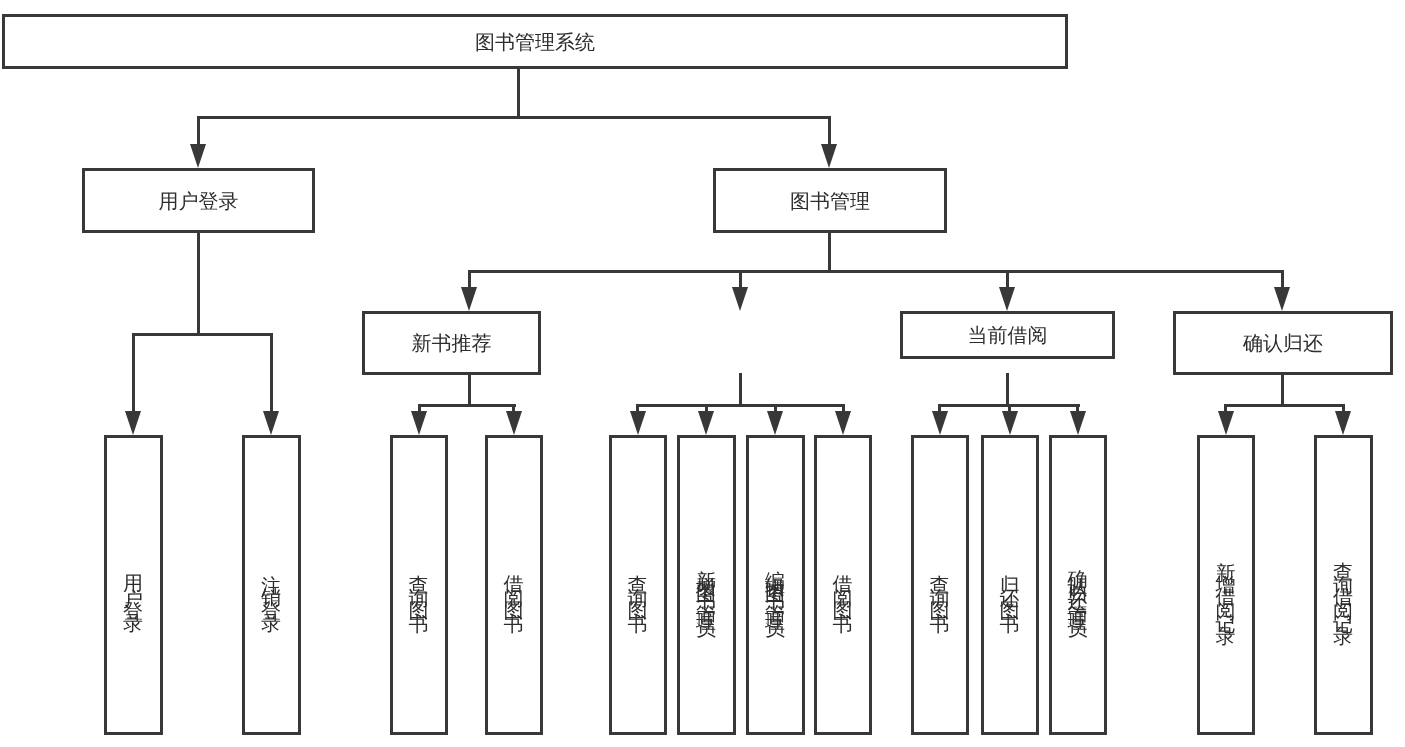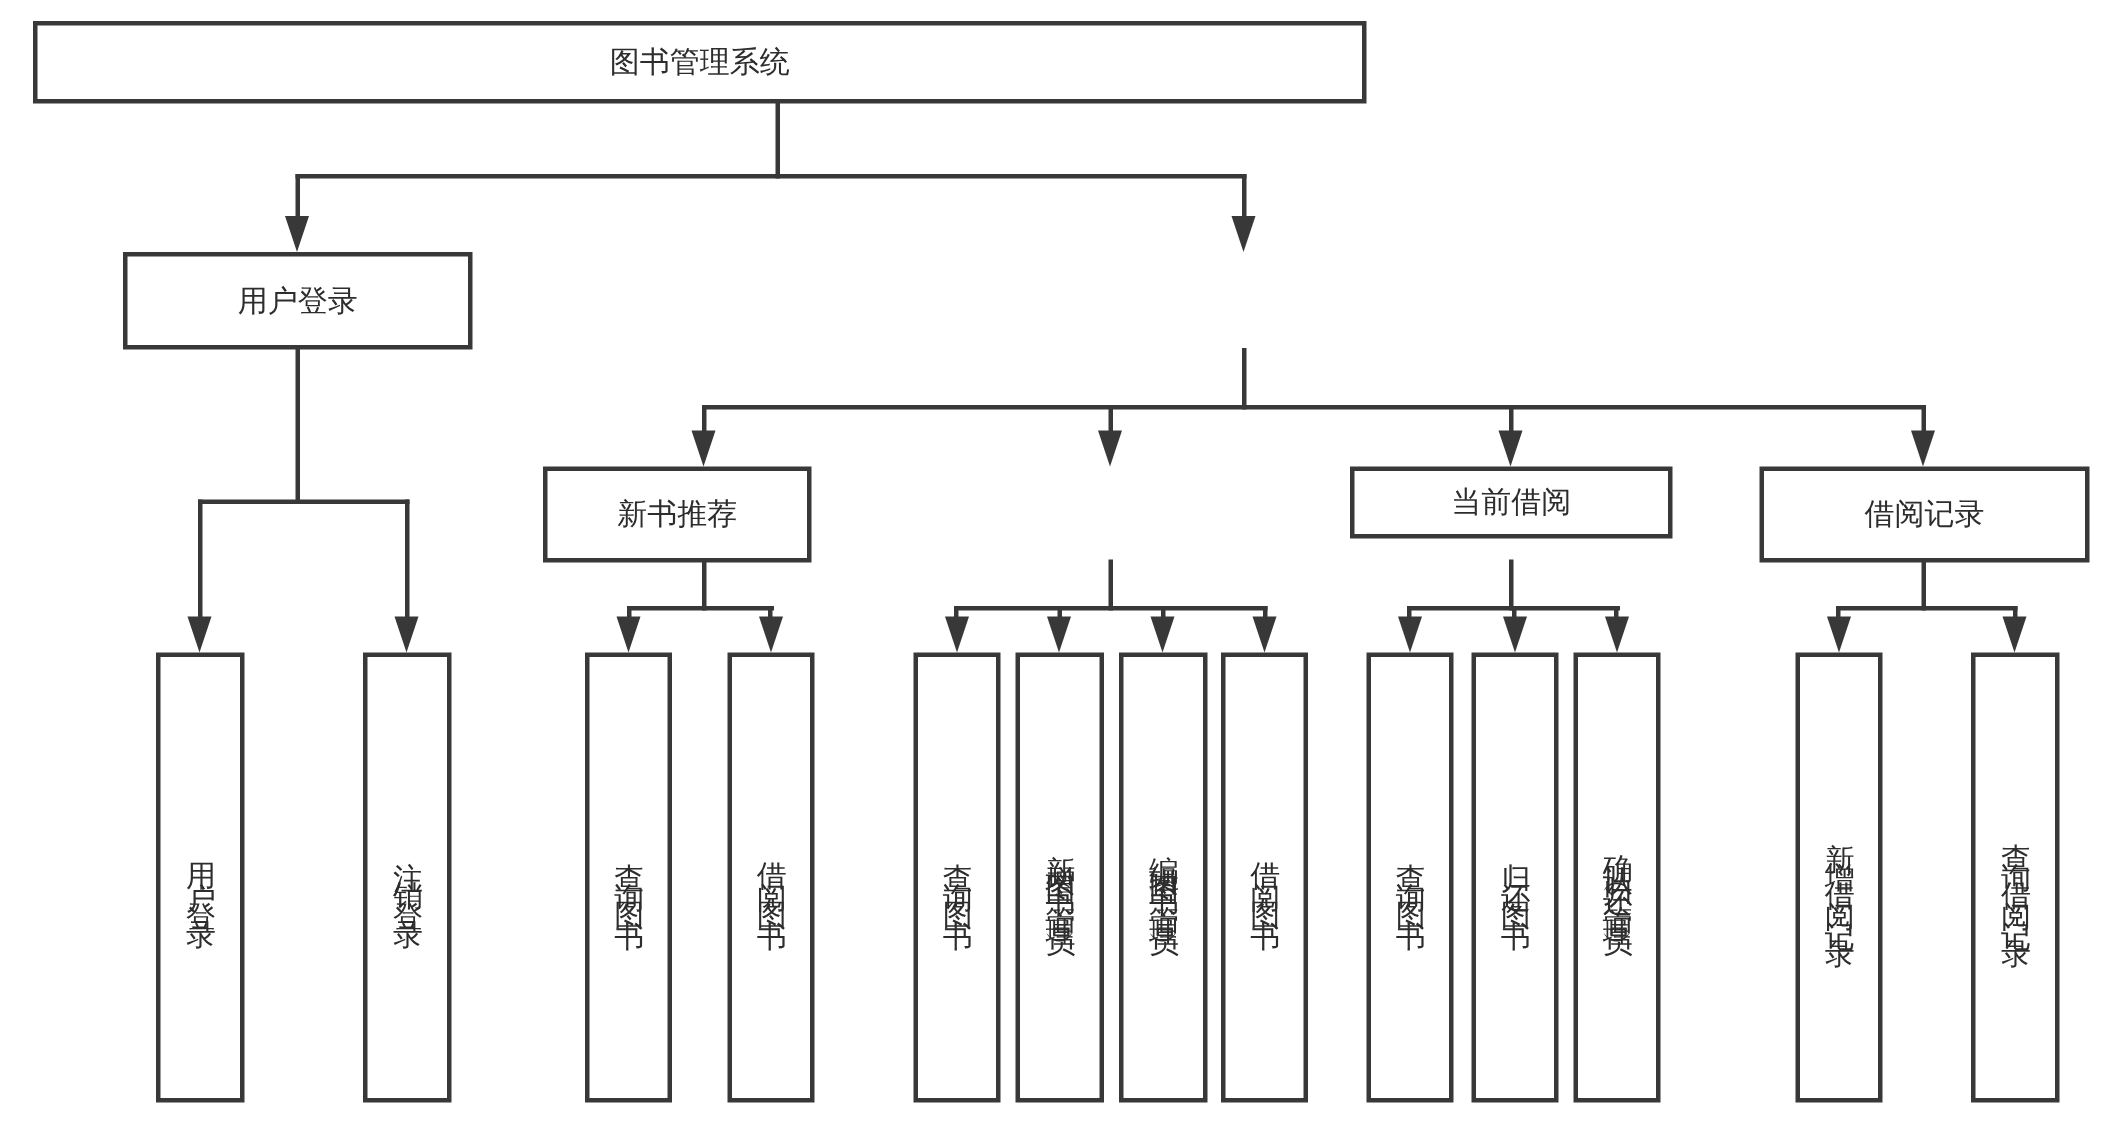--- a/index.html
+++ b/index.html
@@ -62,31 +62,32 @@
     color: #f2a5ae;
     z-index: 10;
     white-space: nowrap;
   }
 </style>
 </head>
 <body>
 
 <div class="canvas">
 
-  <div class="node" style="left:22px; top:14px; width:889px; height:55px;">图书管理系统</div>
+  <div class="node" style="left:2px; top:14px; width:1066px; height:55px;">图书管理系统</div>
 
   <div class="node" style="left:82px; top:168px; width:233px; height:65px;">用户登录</div>
 
+  <div class="node" style="left:713px; top:168px; width:234px; height:65px;">图书管理</div>
 
   <div class="node" style="left:362px; top:311px; width:179px; height:64px;">新书推荐</div>
 
 
   <div class="node" style="left:900px; top:311px; width:215px; height:48px;">当前借阅</div>
 
-  <div class="node" style="left:1173px; top:311px; width:220px; height:64px;">借阅记录</div>
+  <div class="node" style="left:1173px; top:311px; width:220px; height:64px;">确认归还</div>
 
   <div class="node leaf" style="left:104px; width:59px;">用户登录</div>
   <div class="node leaf" style="left:242px; width:59px;">注销登录</div>
 
   <div class="node leaf" style="left:390px; width:58px;">查询图书</div>
   <div class="node leaf" style="left:485px; width:58px;">借阅图书</div>
 
   <div class="node leaf" style="left:609px; width:58px;">查询图书</div>
   <div class="node leaf tight" style="left:677px; width:59px;">新增图书（管理员）</div>
   <div class="node leaf tight" style="left:746px; width:59px;">编辑图书（管理员）</div>

